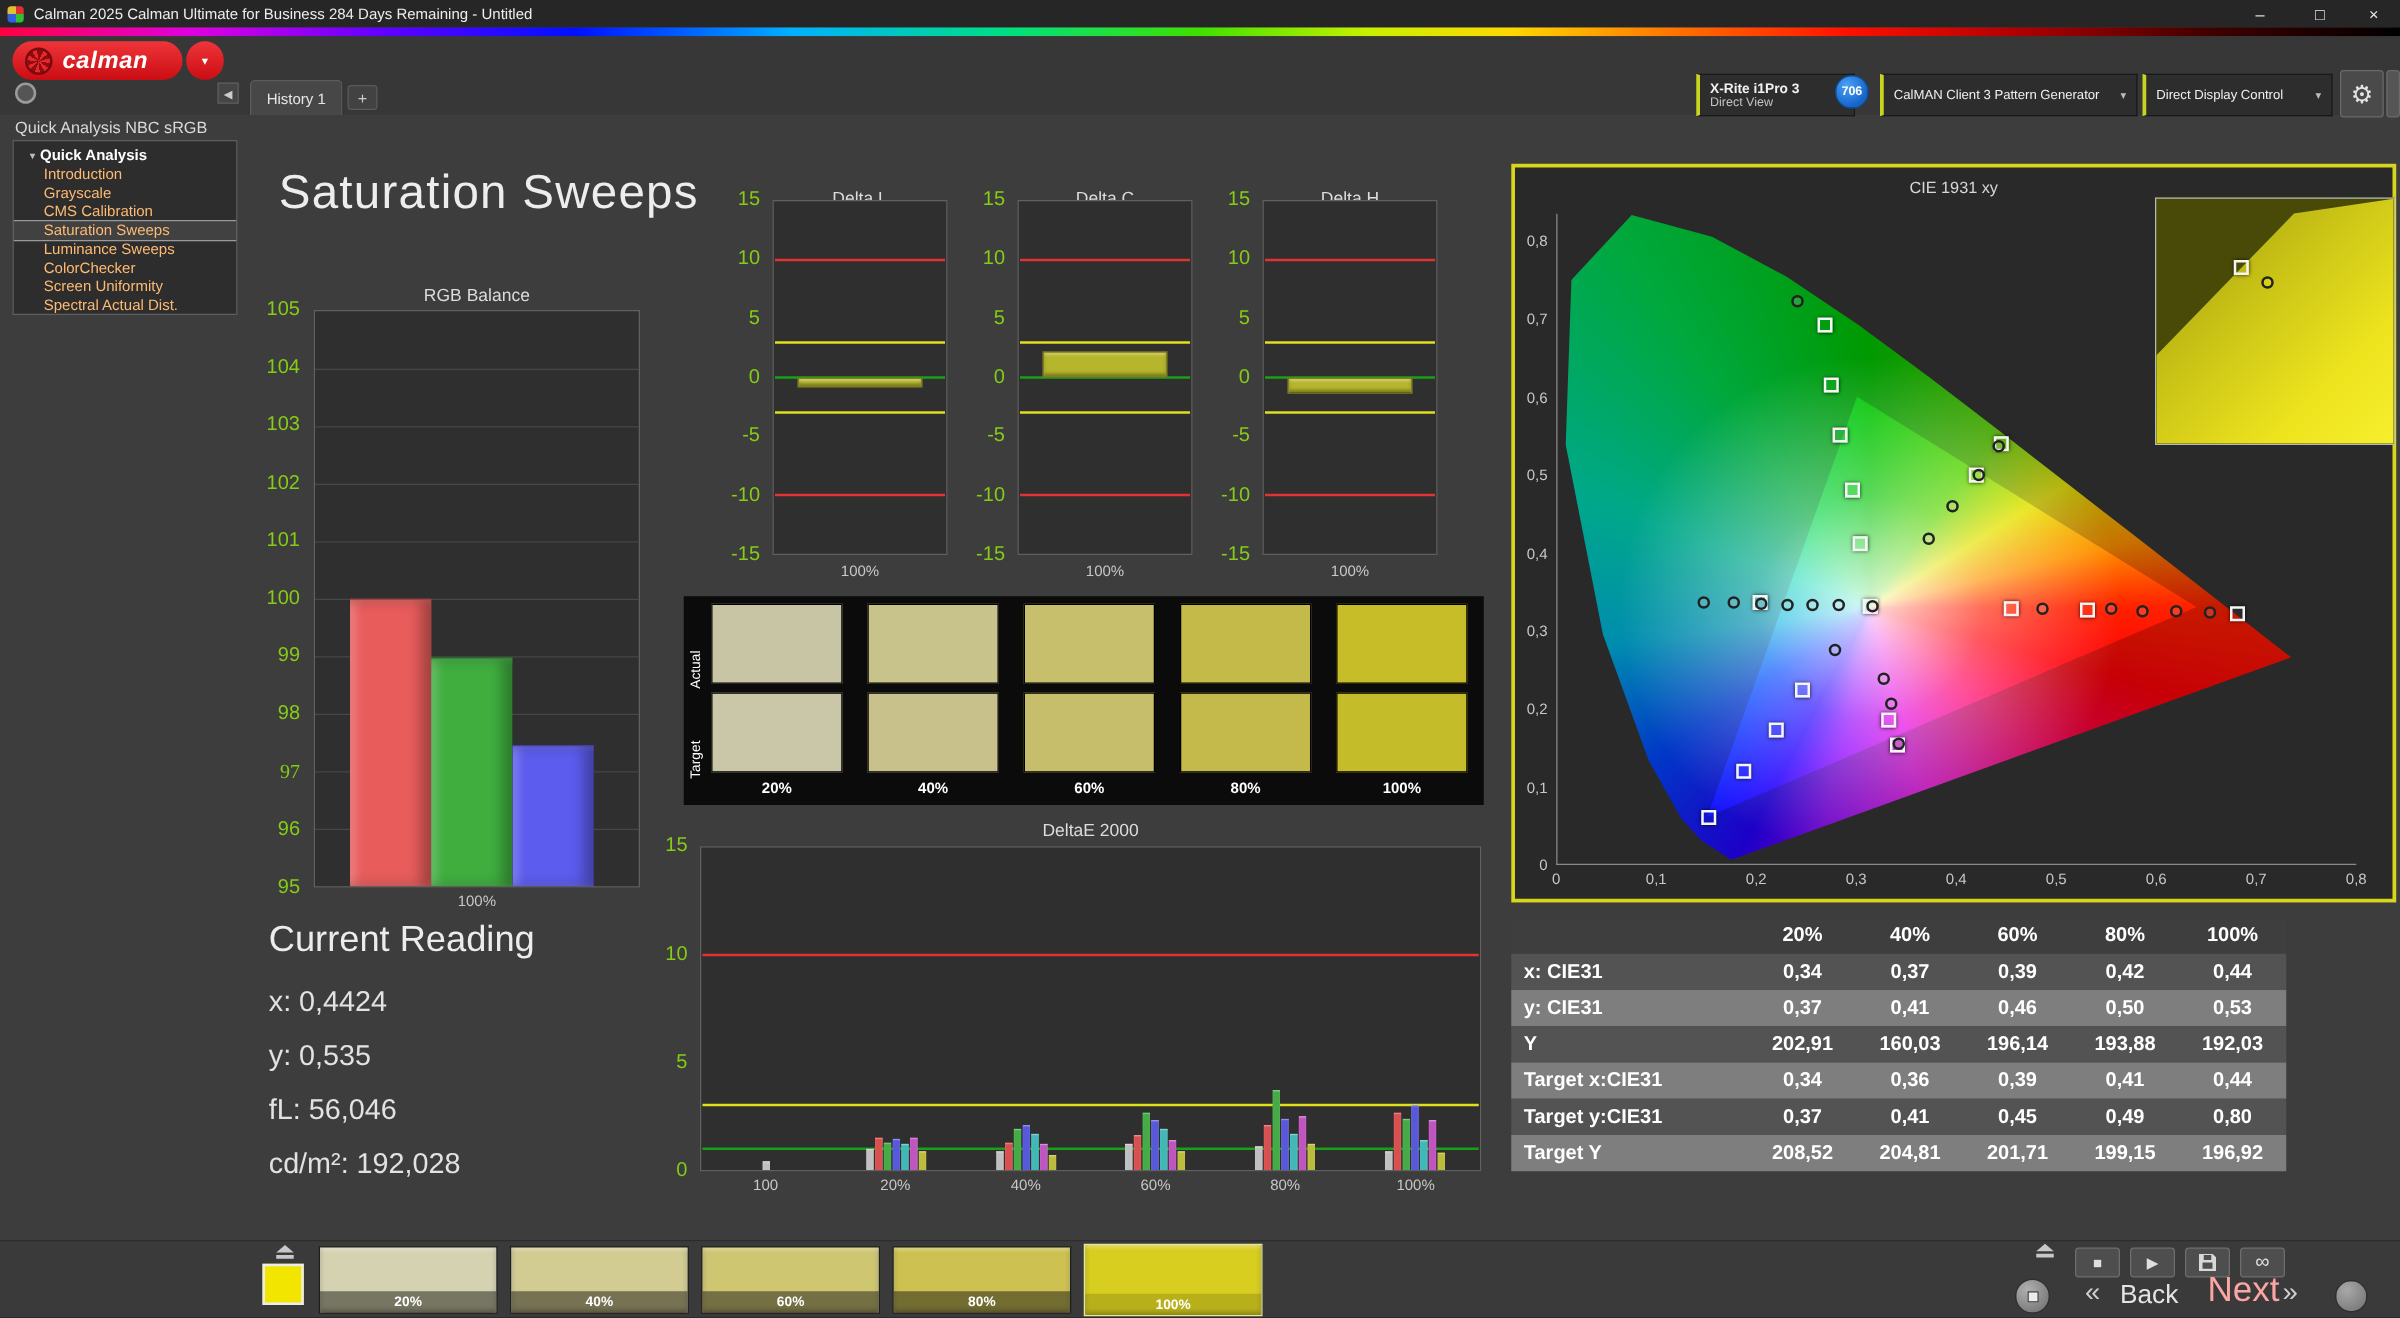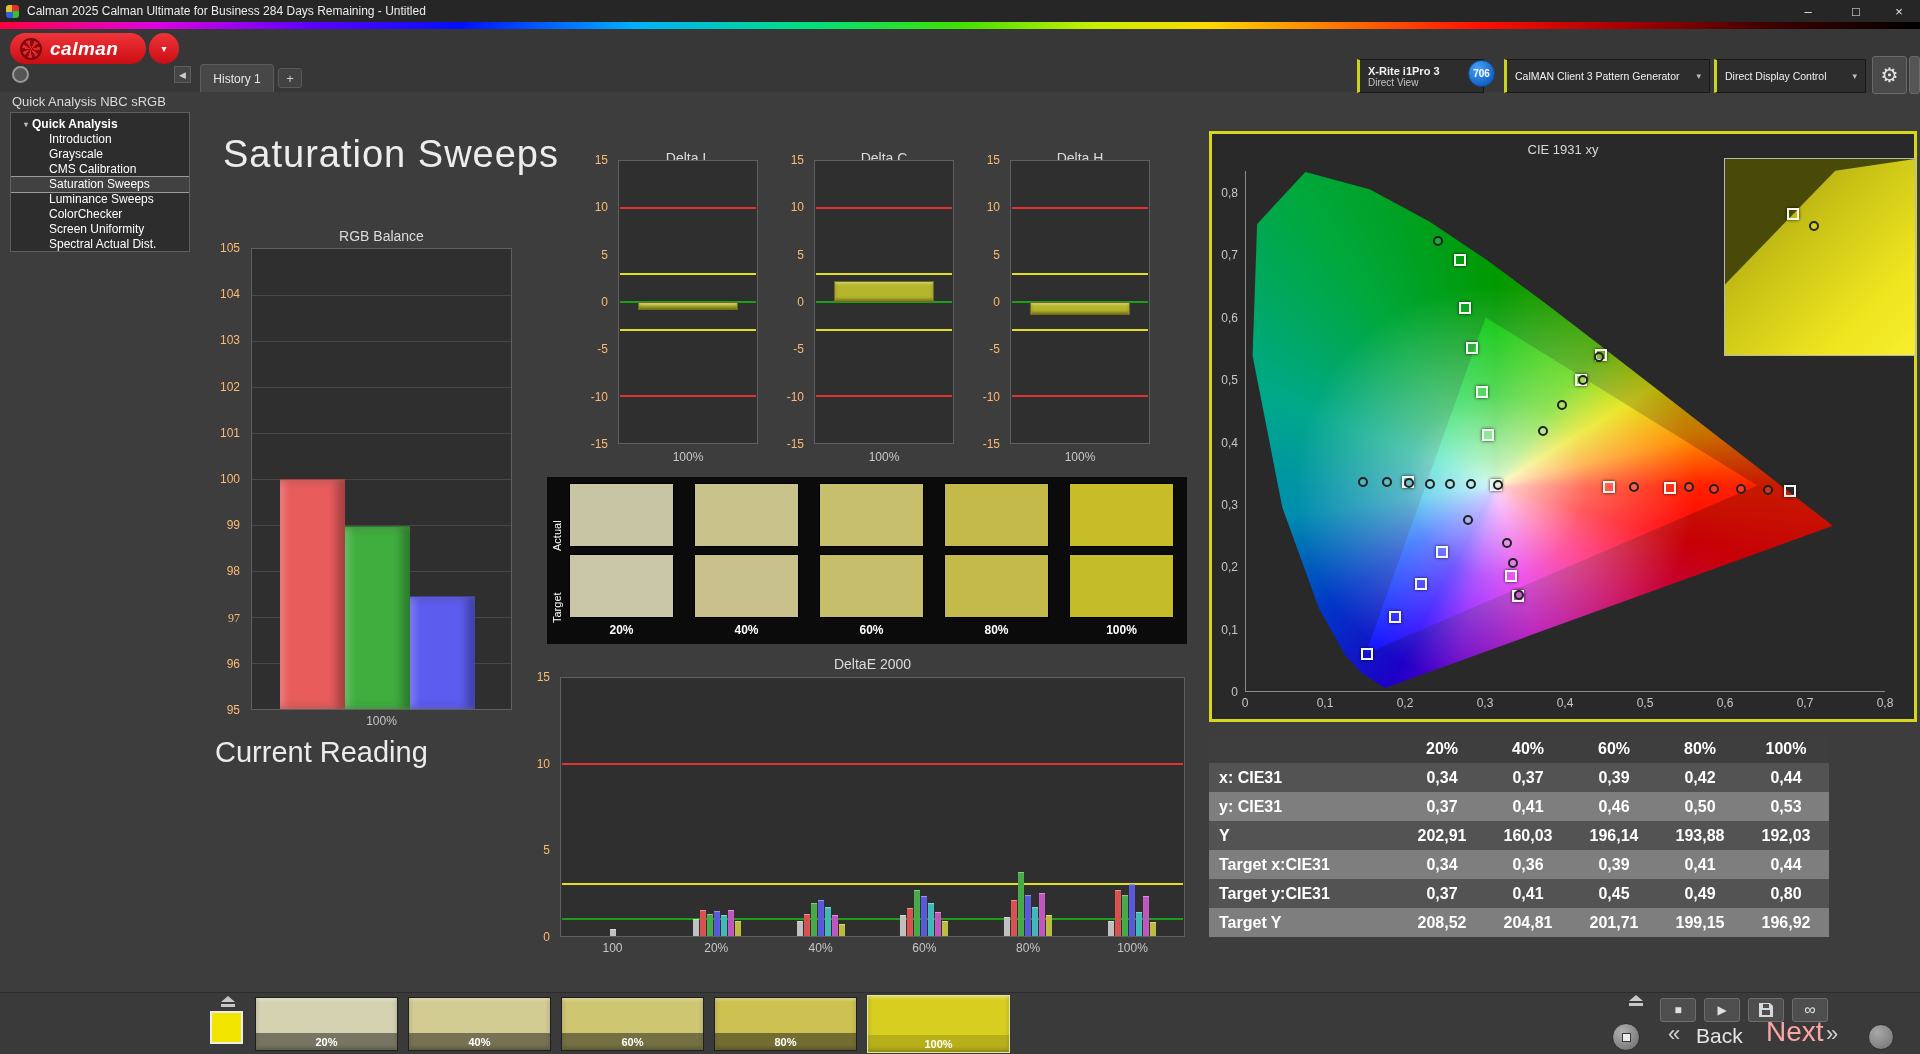--- a/index.html
+++ b/index.html
@@ -49,34 +49,34 @@
   #gear-btn{position:absolute;left:1872px;top:56px;width:35px;height:38px;background:#4a4a4a;border:1px solid #6a6a6a;border-radius:3px;
             display:flex;align-items:center;justify-content:center;font-size:20px;color:#e4e4e4}
   #edge-sliver{position:absolute;left:1909px;top:56px;width:11px;height:38px;background:#555;border:1px solid #6a6a6a;border-radius:3px}
 
   
   #workflow-title{position:absolute;left:12px;top:94px;font-size:13px;color:#dadada}
   #tree{position:absolute;left:10px;top:112px;width:180px;height:140px;background:#2d2d2d;border:1px solid #5f5f5f;
         padding:3px 0;font-size:12px;overflow:hidden}
   .tree-root{display:flex;align-items:center;gap:4px;padding-left:13px;height:16px;font-weight:bold;color:#fff}
   .tree-arrow{font-size:8px;color:#bbb}
-  .tree-item{height:15px;line-height:15px;padding-left:38px;color:#ffffff;white-space:nowrap;cursor:default}
+  .tree-item{height:15px;line-height:15px;padding-left:24px;color:#fdba74;white-space:nowrap;cursor:default}
   .tree-item.selected{outline:1px solid #9a9a9a;background:#414141}
 
   
   #page-title{position:absolute;left:223px;top:133px;font-size:38px;color:#ededed;letter-spacing:1px}
   #cr-title{position:absolute;left:215px;top:736px;font-size:29px;color:#ececec}
   #cr-lines{position:absolute;left:215px;top:788px}
   .cr-line{height:43px;font-size:23px;color:#e2e2e2}
 
   
   .chart-title{position:absolute;font-size:14px;color:#dcdcdc;text-align:center}
   .xlabel{position:absolute;font-size:12px;color:#c8c8c8;text-align:center}
   .ylabels{position:absolute}
-  .ytick{position:absolute;right:6px;transform:translateY(-50%);font-size:12px;color:#fdba74;white-space:nowrap}
+  .ytick{position:absolute;right:6px;transform:translateY(-50%);font-size:16px;color:#84cc16;white-space:nowrap}
   .plot{position:absolute;background:#2f2f2f;border:1px solid #606060}
   .gridline{position:absolute;left:0;right:0;height:1px;background:#474747}
   .refline{position:absolute;left:1px;right:1px;height:2px;transform:translateY(-50%)}
 
   
   #rgb-title{left:251px;top:228px;width:261px}
   #rgb-ylabels{left:196px;top:248px;width:50px;height:462px}
   #rgb-plot{left:251px;top:248px;width:261px;height:462px}
   #rgb-xlabel{left:251px;top:714px;width:261px}
   .rgb-bar{position:absolute;bottom:0;border-top:1px solid rgba(0,0,0,.3);
@@ -412,20 +412,26 @@
   <div id="de-xlabels">
       <div class="de-xlabel" style="left: 8.4%;">100</div>
       <div class="de-xlabel" style="left: 25%;">20%</div>
       <div class="de-xlabel" style="left: 41.7%;">40%</div>
       <div class="de-xlabel" style="left: 58.3%;">60%</div>
       <div class="de-xlabel" style="left: 74.9%;">80%</div>
       <div class="de-xlabel" style="left: 91.6%;">100%</div>
     </div>
 
   <div id="cr-title">Current Reading</div>
+  <div id="cr-lines">
+      <div class="cr-line">x: 0,4424</div>
+      <div class="cr-line">y: 0,535</div>
+      <div class="cr-line">fL: 56,046</div>
+      <div class="cr-line">cd/m²: 192,028</div>
+    </div>
 
   <div id="cie-panel">
     <div id="cie-title">CIE 1931 xy</div>
     <div id="cie-plot">
       <div id="horseshoe"></div>
       <div id="gamut-tri"></div>
       <div id="cie-glow"></div>
     <div class="cie-sq" style="left: 33.5%; top: 17.0358%;"></div>
         <div class="cie-sq" style="left: 34.25%; top: 26.254%;"></div>
         <div class="cie-sq" style="left: 35.375%; top: 34.0357%;"></div>

